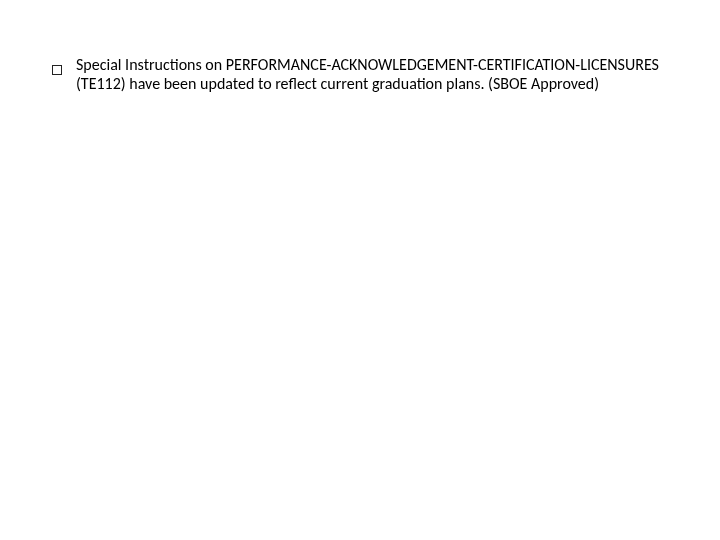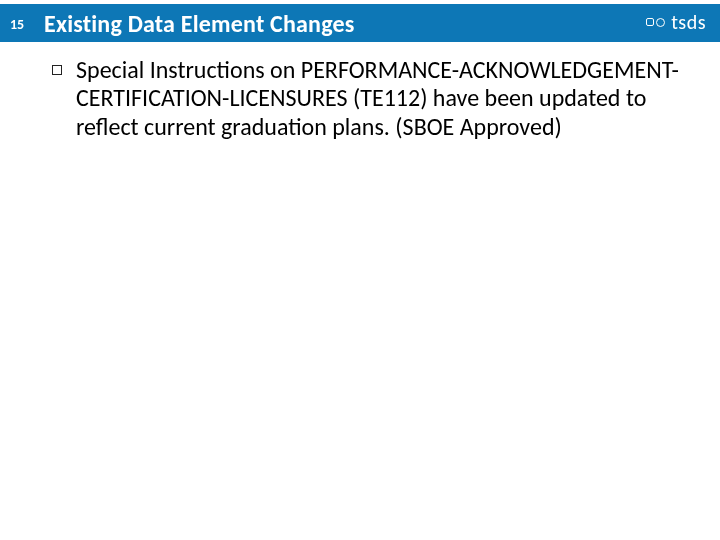--- a/index.html
+++ b/index.html
@@ -68,41 +68,30 @@
     align-items: flex-start;
     gap: 14px;
   }
   .bullet-marker {
     width: 10px; height: 10px;
     border: 1.6px solid #222;
     margin-top: 9px;
     flex: 0 0 auto;
   }
   .bullet-text {
-    font-size: 24px;
+    font-size: 16px;
     line-height: 1.18;
     color: #000;
   }
 </style>
 </head>
 <body>
 
 <div class="slide">
 
-  <div class="title-bar">
-    <div class="page-num">15</div>
-    <div class="title">Existing Data Element Changes</div>
-    <div class="logo">
-      <span class="glyphs">
-        <span class="sq"></span>
-          <span class="dot"></span>
-      </span>
-      <span class="logo-text">tsds</span>
-    </div>
-  </div>
 
   <div class="content">
     <div class="bullet-row">
       <div class="bullet-marker"></div>
       <div class="bullet-text">Special Instructions on PERFORMANCE-ACKNOWLEDGEMENT-CERTIFICATION-LICENSURES (TE112) have been updated to reflect current graduation plans. (SBOE Approved)</div>
     </div>
   </div>
 
 </div>
 

